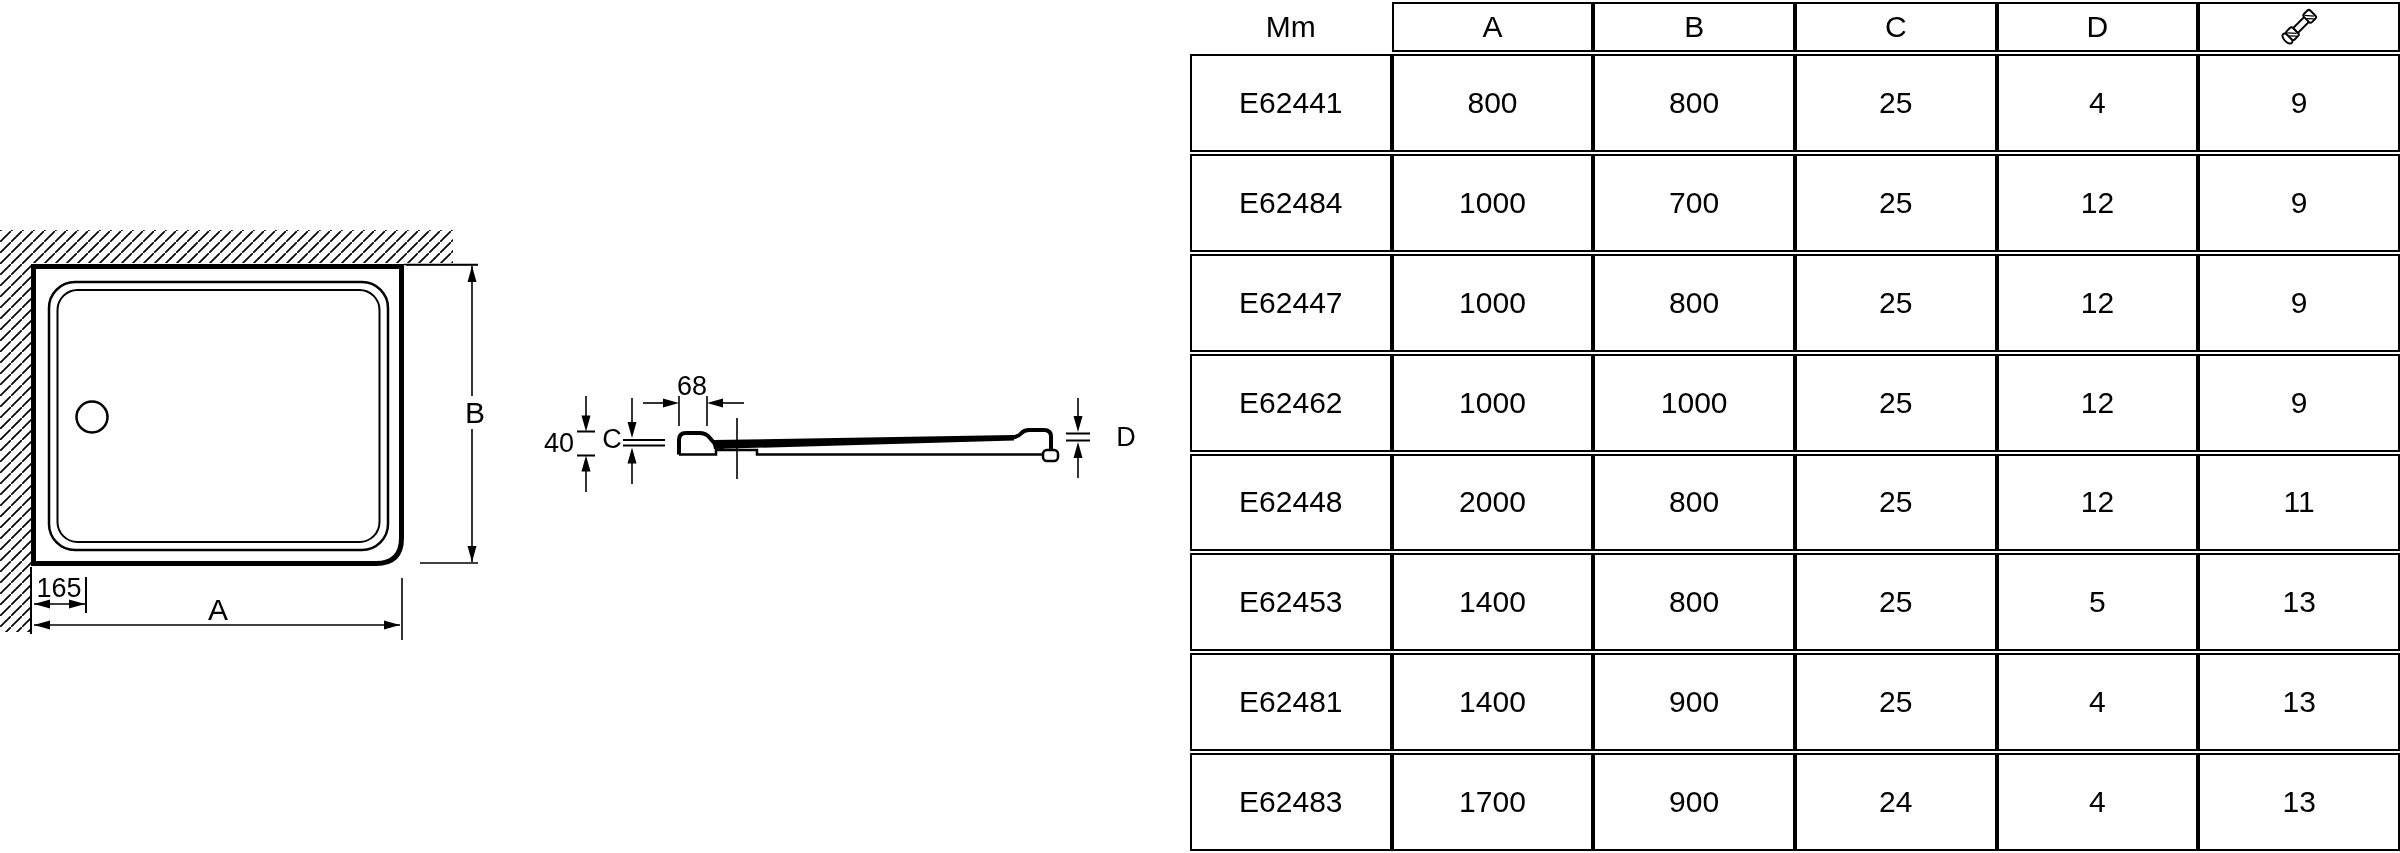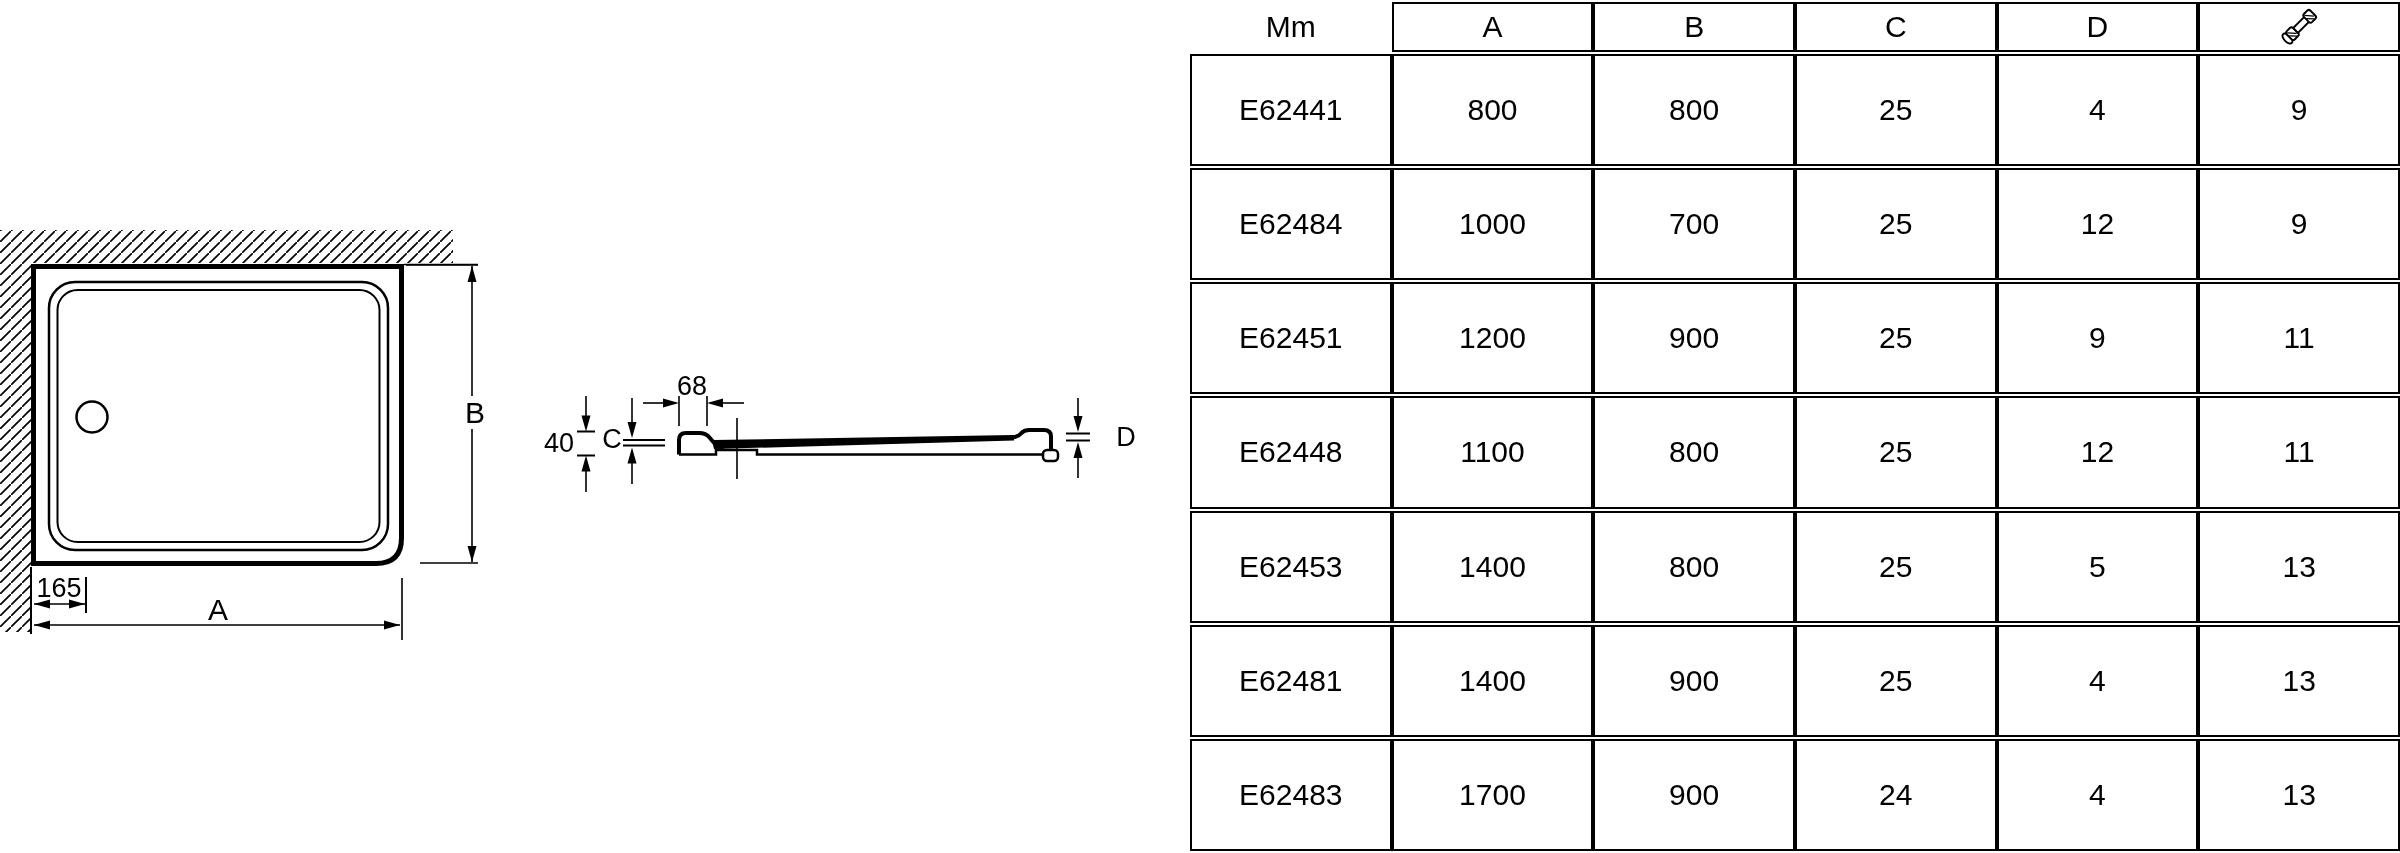--- a/index.html
+++ b/index.html
@@ -172,30 +172,38 @@
       </tr>
       <tr>
         <td>E62484</td>
         <td>1000</td>
         <td>700</td>
         <td>25</td>
         <td>12</td>
         <td>9</td>
       </tr>
       <tr>
-        <td>E62451</td>
-        <td>1200</td>
-        <td>900</td>
-        <td>25</td>
-        <td>9</td>
-        <td>11</td>
+        <td>E62447</td>
+        <td>1000</td>
+        <td>800</td>
+        <td>25</td>
+        <td>12</td>
+        <td>9</td>
+      </tr>
+      <tr>
+        <td>E62462</td>
+        <td>1000</td>
+        <td>1000</td>
+        <td>25</td>
+        <td>12</td>
+        <td>9</td>
       </tr>
       <tr>
         <td>E62448</td>
-        <td>1100</td>
+        <td>2000</td>
         <td>800</td>
         <td>25</td>
         <td>12</td>
         <td>11</td>
       </tr>
       <tr>
         <td>E62453</td>
         <td>1400</td>
         <td>800</td>
         <td>25</td>

